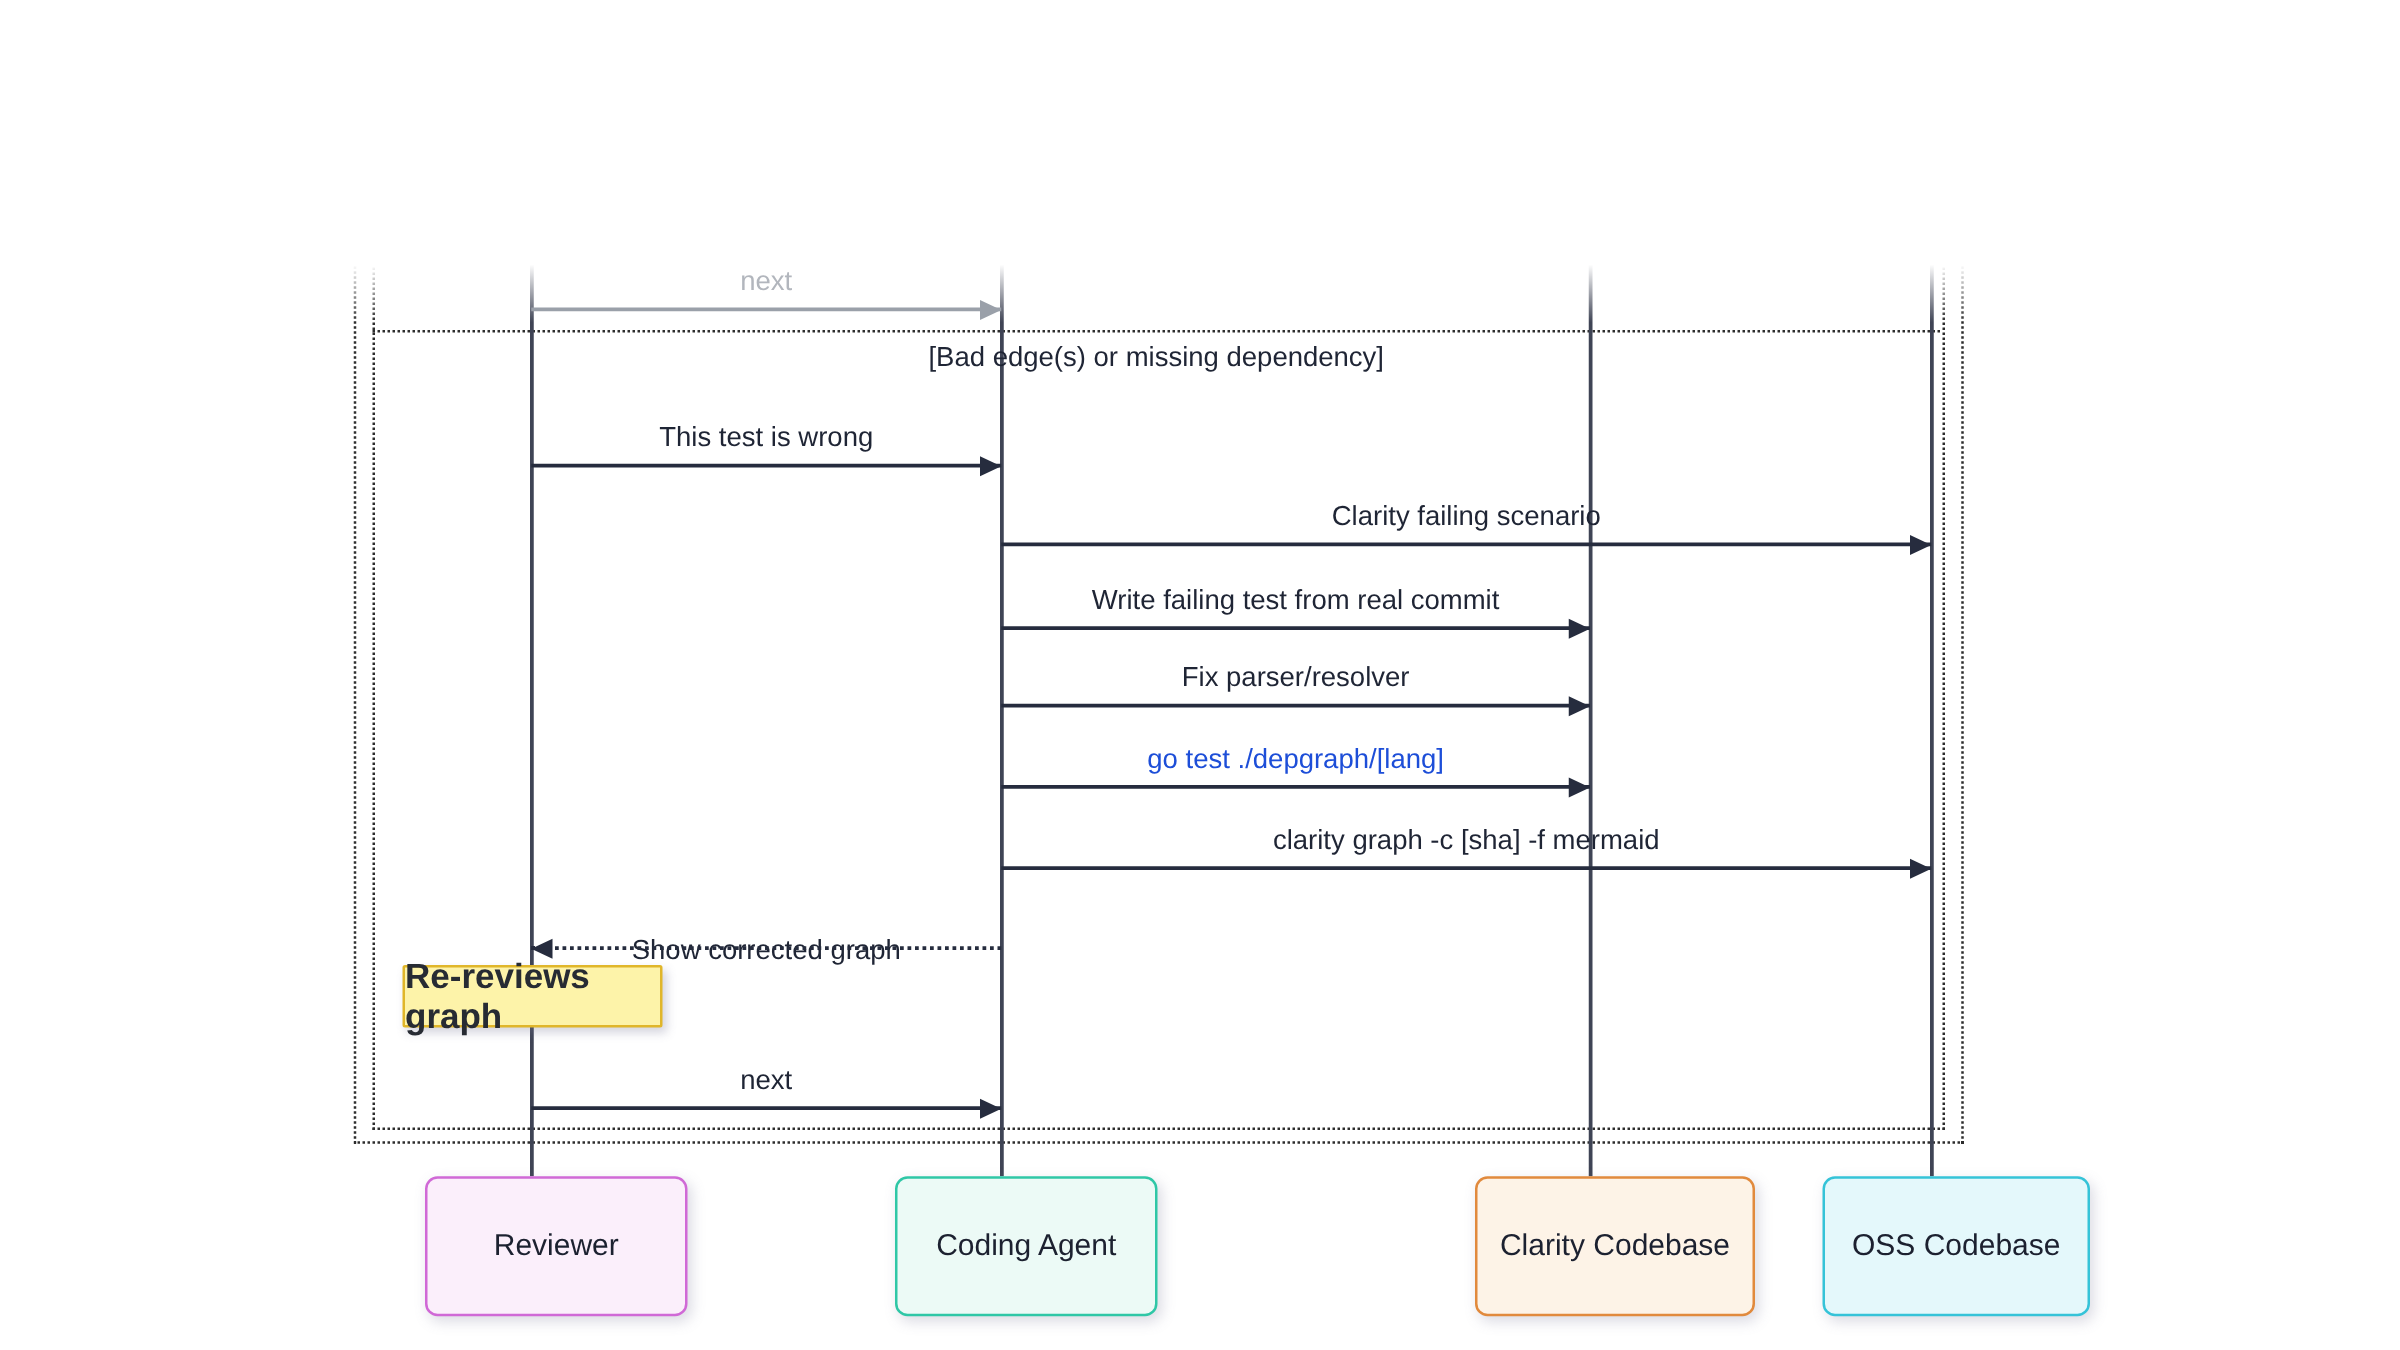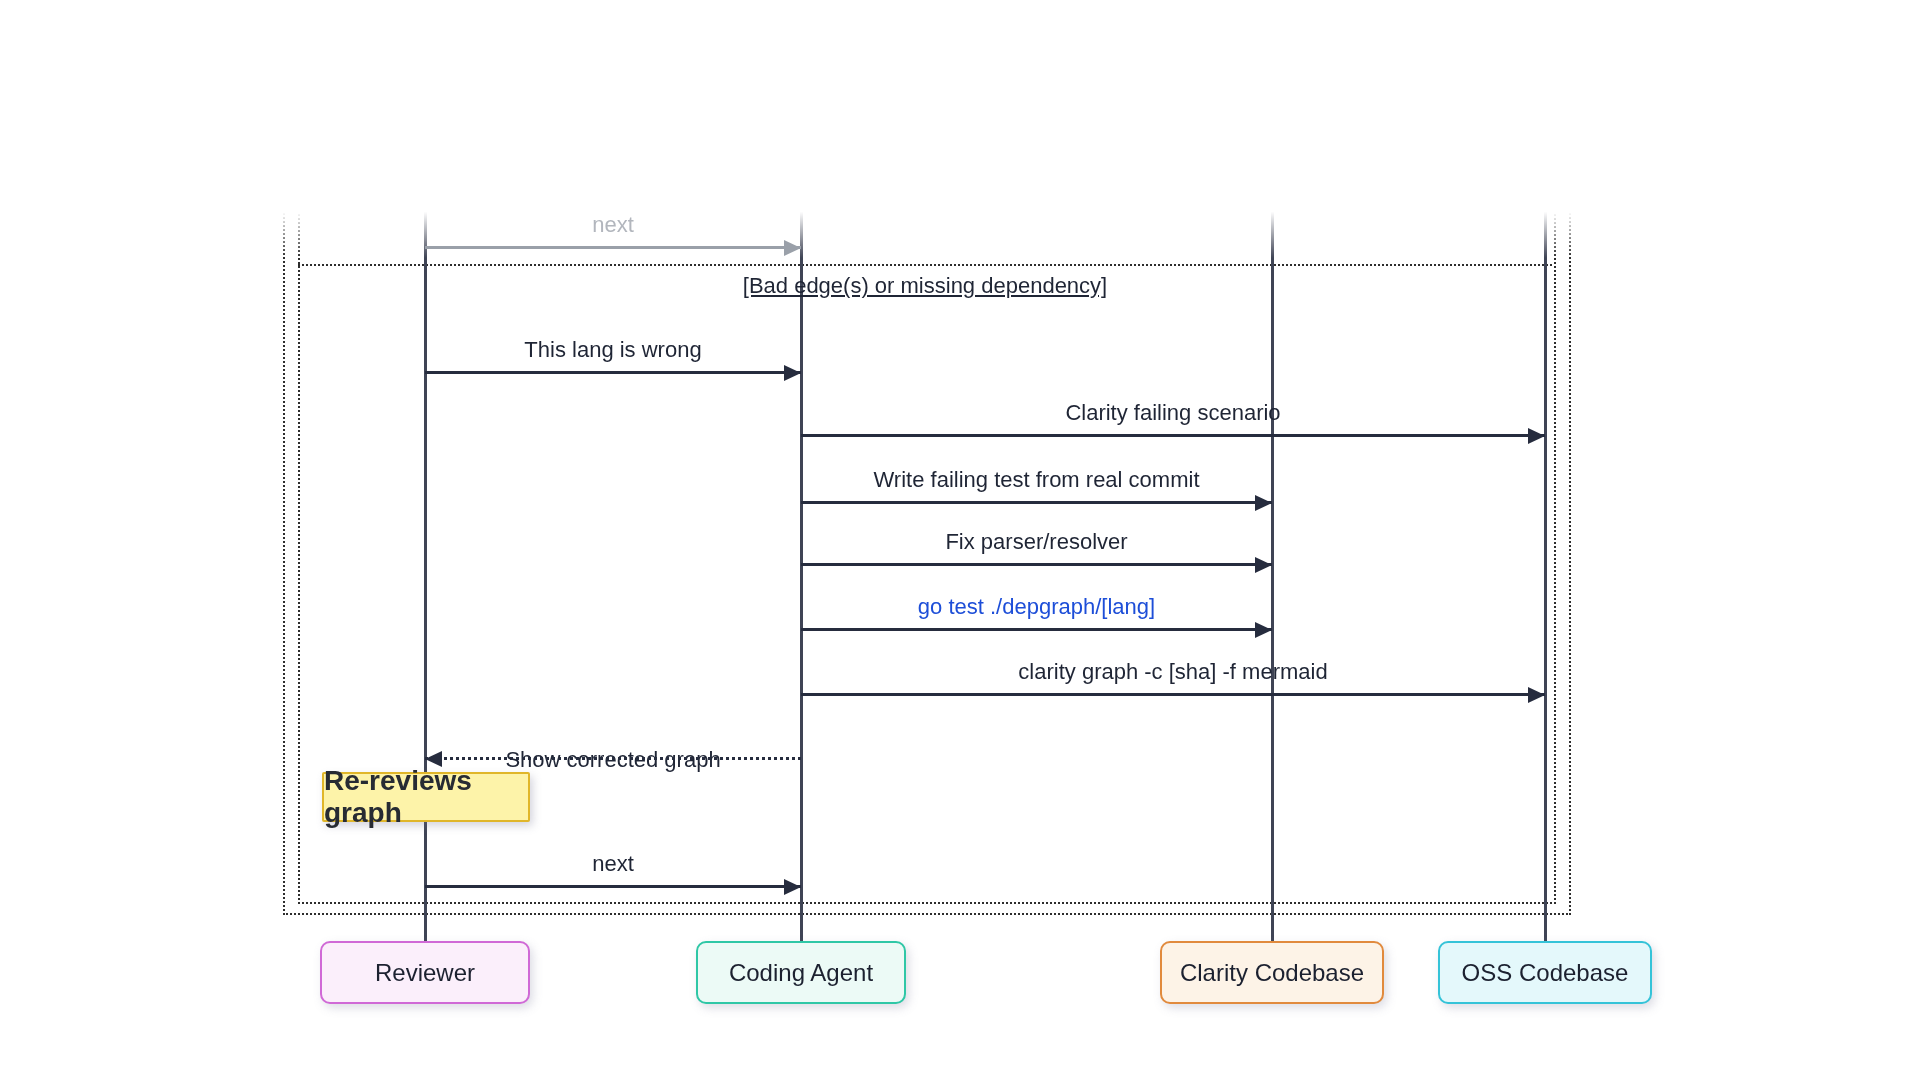--- a/index.html
+++ b/index.html
@@ -18,21 +18,21 @@
   }
   .frame{position:absolute;z-index:1;border-style:dotted;border-color:#2d2d2d;border-width:0 2.5px 2.5px 2.5px;}
   .frame.outer{left:283px;top:205px;width:1284px;height:708px;}
   .frame.inner{left:298px;top:205px;width:1254px;height:697px;}
   .divider{
     position:absolute;left:298px;top:264px;width:1254px;height:0;
     border-top:2.5px dotted #2d2d2d;z-index:1;
   }
   .alt-label{
     position:absolute;top:273px;transform:translateX(-50%);
-    font-size:22px;color:#1f2535;z-index:3;white-space:nowrap;text-decoration:underline;
+    font-size:22px;color:#1f2535;z-index:3;white-space:nowrap;
   }
   .fade{
     position:absolute;left:270px;top:200px;width:1330px;height:58px;z-index:2;
     background:linear-gradient(to bottom,#ffffff 0%,#ffffff 20%,rgba(255,255,255,0) 100%);
   }
   .msg-label{
     position:absolute;transform:translateX(-50%);font-size:22px;color:#1f2535;
     white-space:nowrap;z-index:3;
   }
   .msg-line{position:absolute;z-index:3;}
@@ -42,23 +42,24 @@
   .arrowhead.right{border-top:8px solid transparent;border-bottom:8px solid transparent;border-left:17px solid #262c3e;}
   .arrowhead.left{border-top:8px solid transparent;border-bottom:8px solid transparent;border-right:17px solid #262c3e;}
   .note{
     position:absolute;left:322px;top:772px;width:208px;height:50px;z-index:4;
     background:#fdf3a9;border:2.5px solid #e0b62a;border-radius:2px;
     display:flex;align-items:center;justify-content:center;
     font-size:28px;font-weight:bold;color:#272b33;
     box-shadow:3px 4px 8px rgba(120,120,150,0.30);box-sizing:border-box;
   }
   .actor{
-    position:absolute;top:941px;height:63px;z-index:4;box-sizing:border-box;
+    position:absolute;top:941px;height:112px;z-index:4;box-sizing:border-box;
     border-radius:10px;border:2.5px solid;display:flex;align-items:center;justify-content:center;
     box-shadow:3px 4px 10px rgba(120,120,150,0.25);
+    margin-left:20px;
   }
   .actor-label{font-size:24px;color:#1c2130;white-space:nowrap;}
 </style>
 </head>
 <body>
 
 <div class="stage">
 
   <div class="diagram">
     <div class="frame outer"></div>
@@ -72,21 +73,21 @@
         <div class="lifeline" style="left: 1270.5px; background: rgb(63, 68, 85);"></div>
         <div class="lifeline" style="left: 1543.5px; background: rgb(63, 68, 85);"></div>
       </div>
     <div id="messages">
         <div>
           <div class="msg-label" style="left: 613px; top: 212px; color: rgb(178, 182, 189);">next</div>
           <div class="msg-line solid" style="left: 425px; width: 376px; top: 246px; background: rgb(154, 160, 169);"></div>
           <div class="arrowhead right" style="top: 239.5px; left: 784px; border-left-color: rgb(154, 160, 169);"></div>
         </div>
         <div>
-          <div class="msg-label" style="left: 613px; top: 337px; color: rgb(31, 37, 53);">This lang is wrong</div>
+          <div class="msg-label" style="left: 613px; top: 337px; color: rgb(31, 37, 53);">This test is wrong</div>
           <div class="msg-line solid" style="left: 425px; width: 376px; top: 371px; background: rgb(38, 44, 62);"></div>
           <div class="arrowhead right" style="top: 364.5px; left: 784px; border-left-color: rgb(38, 44, 62);"></div>
         </div>
         <div>
           <div class="msg-label" style="left: 1173px; top: 400px; color: rgb(31, 37, 53);">Clarity failing scenario</div>
           <div class="msg-line solid" style="left: 801px; width: 744px; top: 434px; background: rgb(38, 44, 62);"></div>
           <div class="arrowhead right" style="top: 427.5px; left: 1528px; border-left-color: rgb(38, 44, 62);"></div>
         </div>
         <div>
           <div class="msg-label" style="left: 1036.5px; top: 467px; color: rgb(31, 37, 53);">Write failing test from real commit</div>

